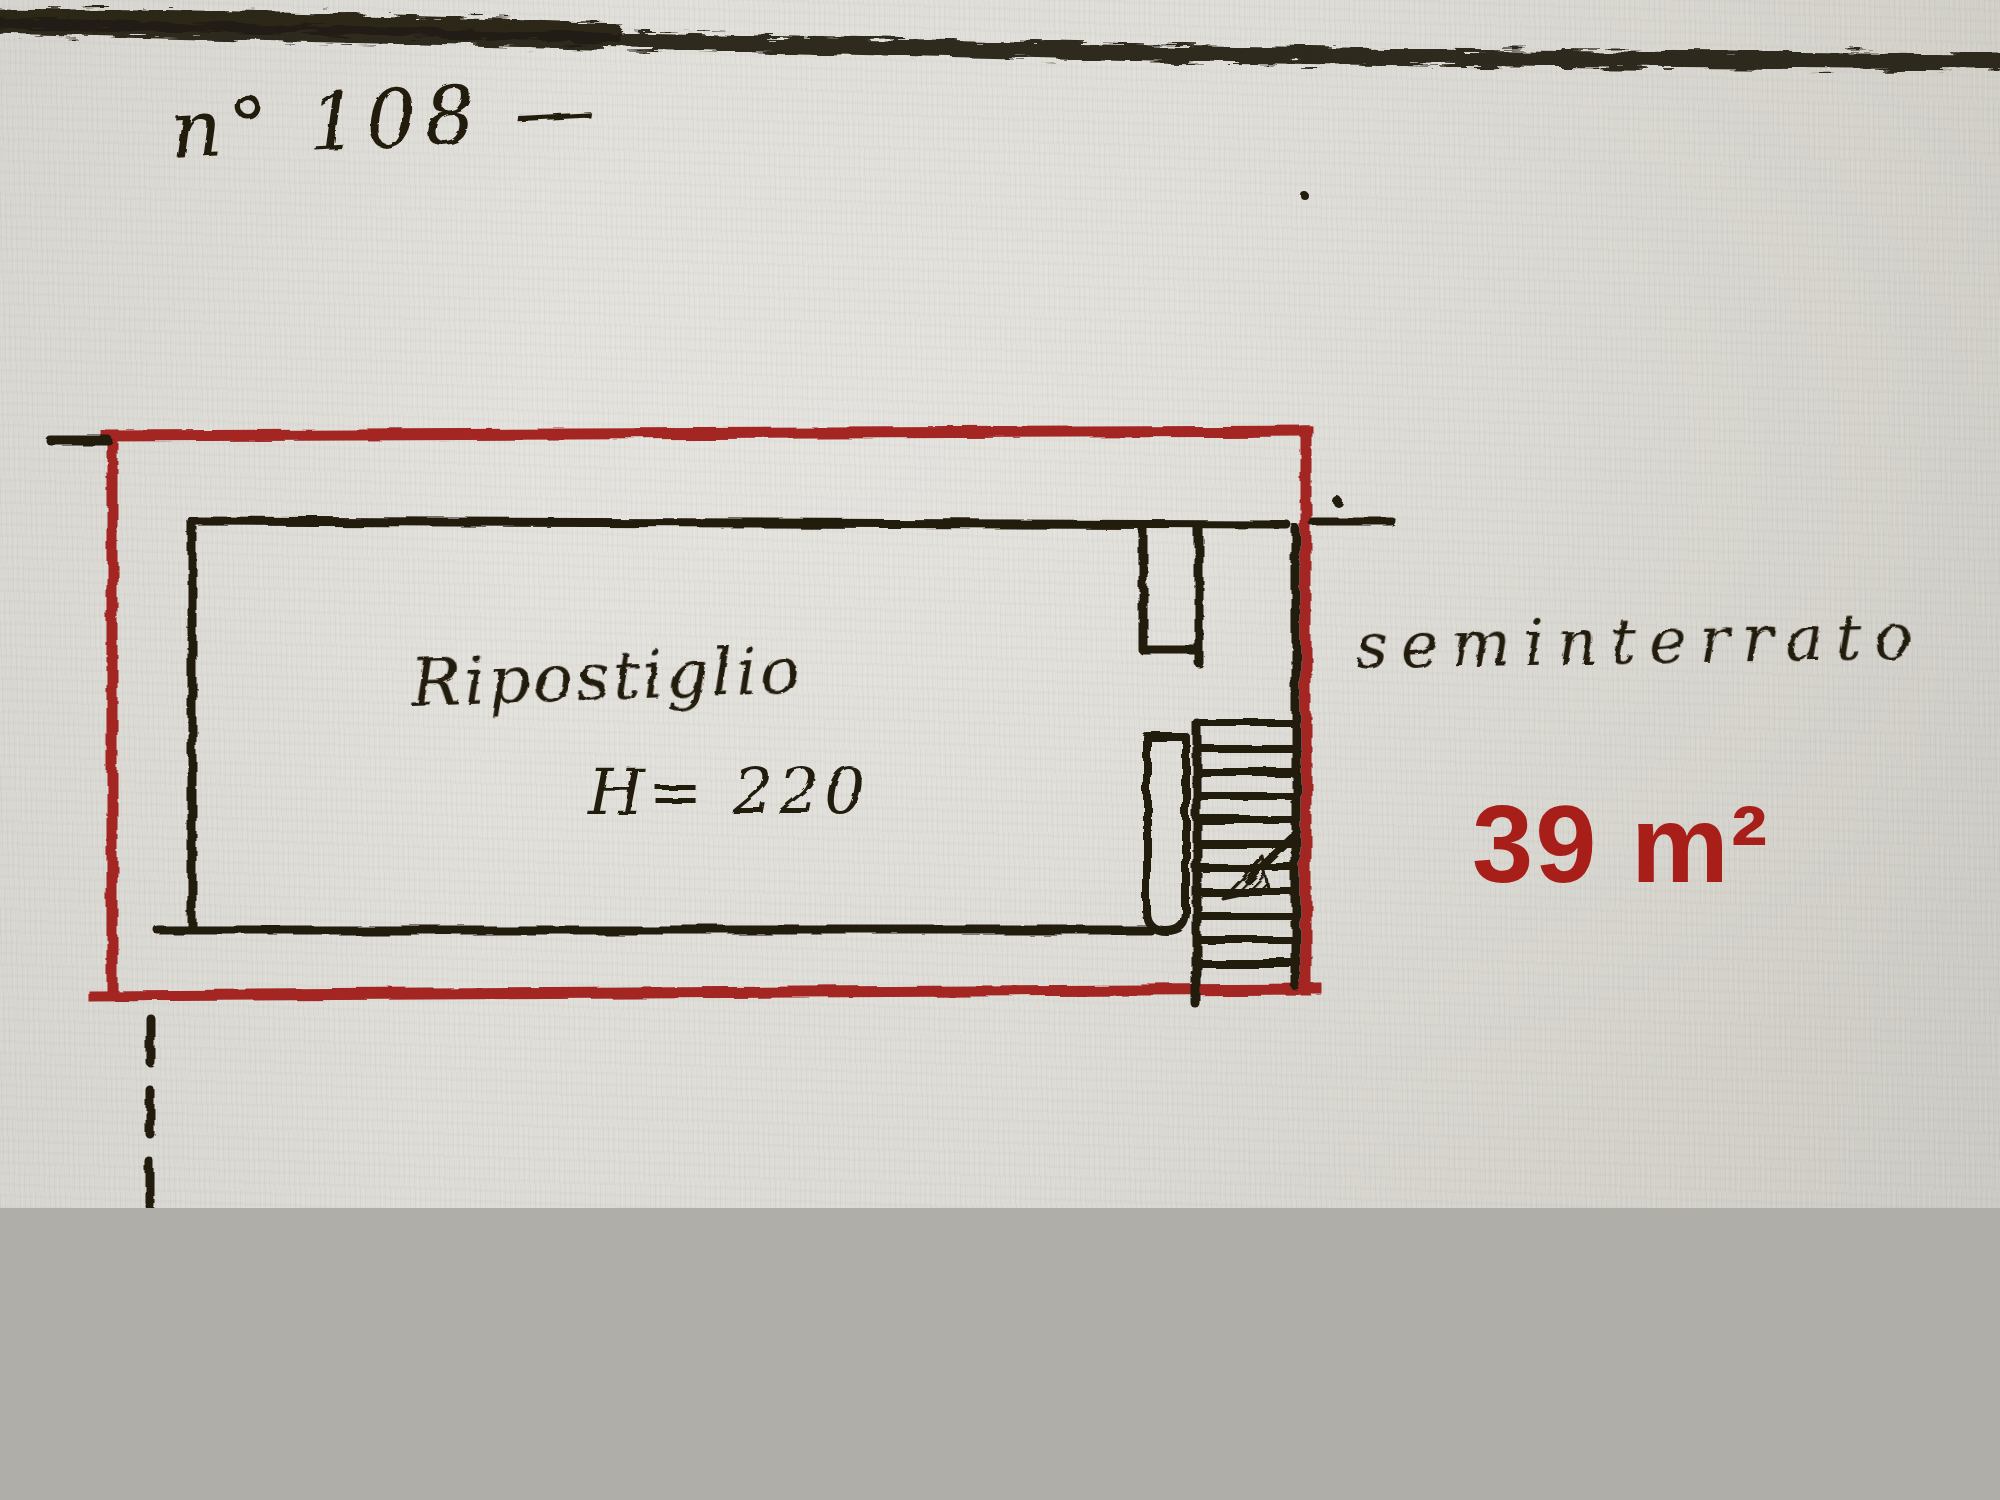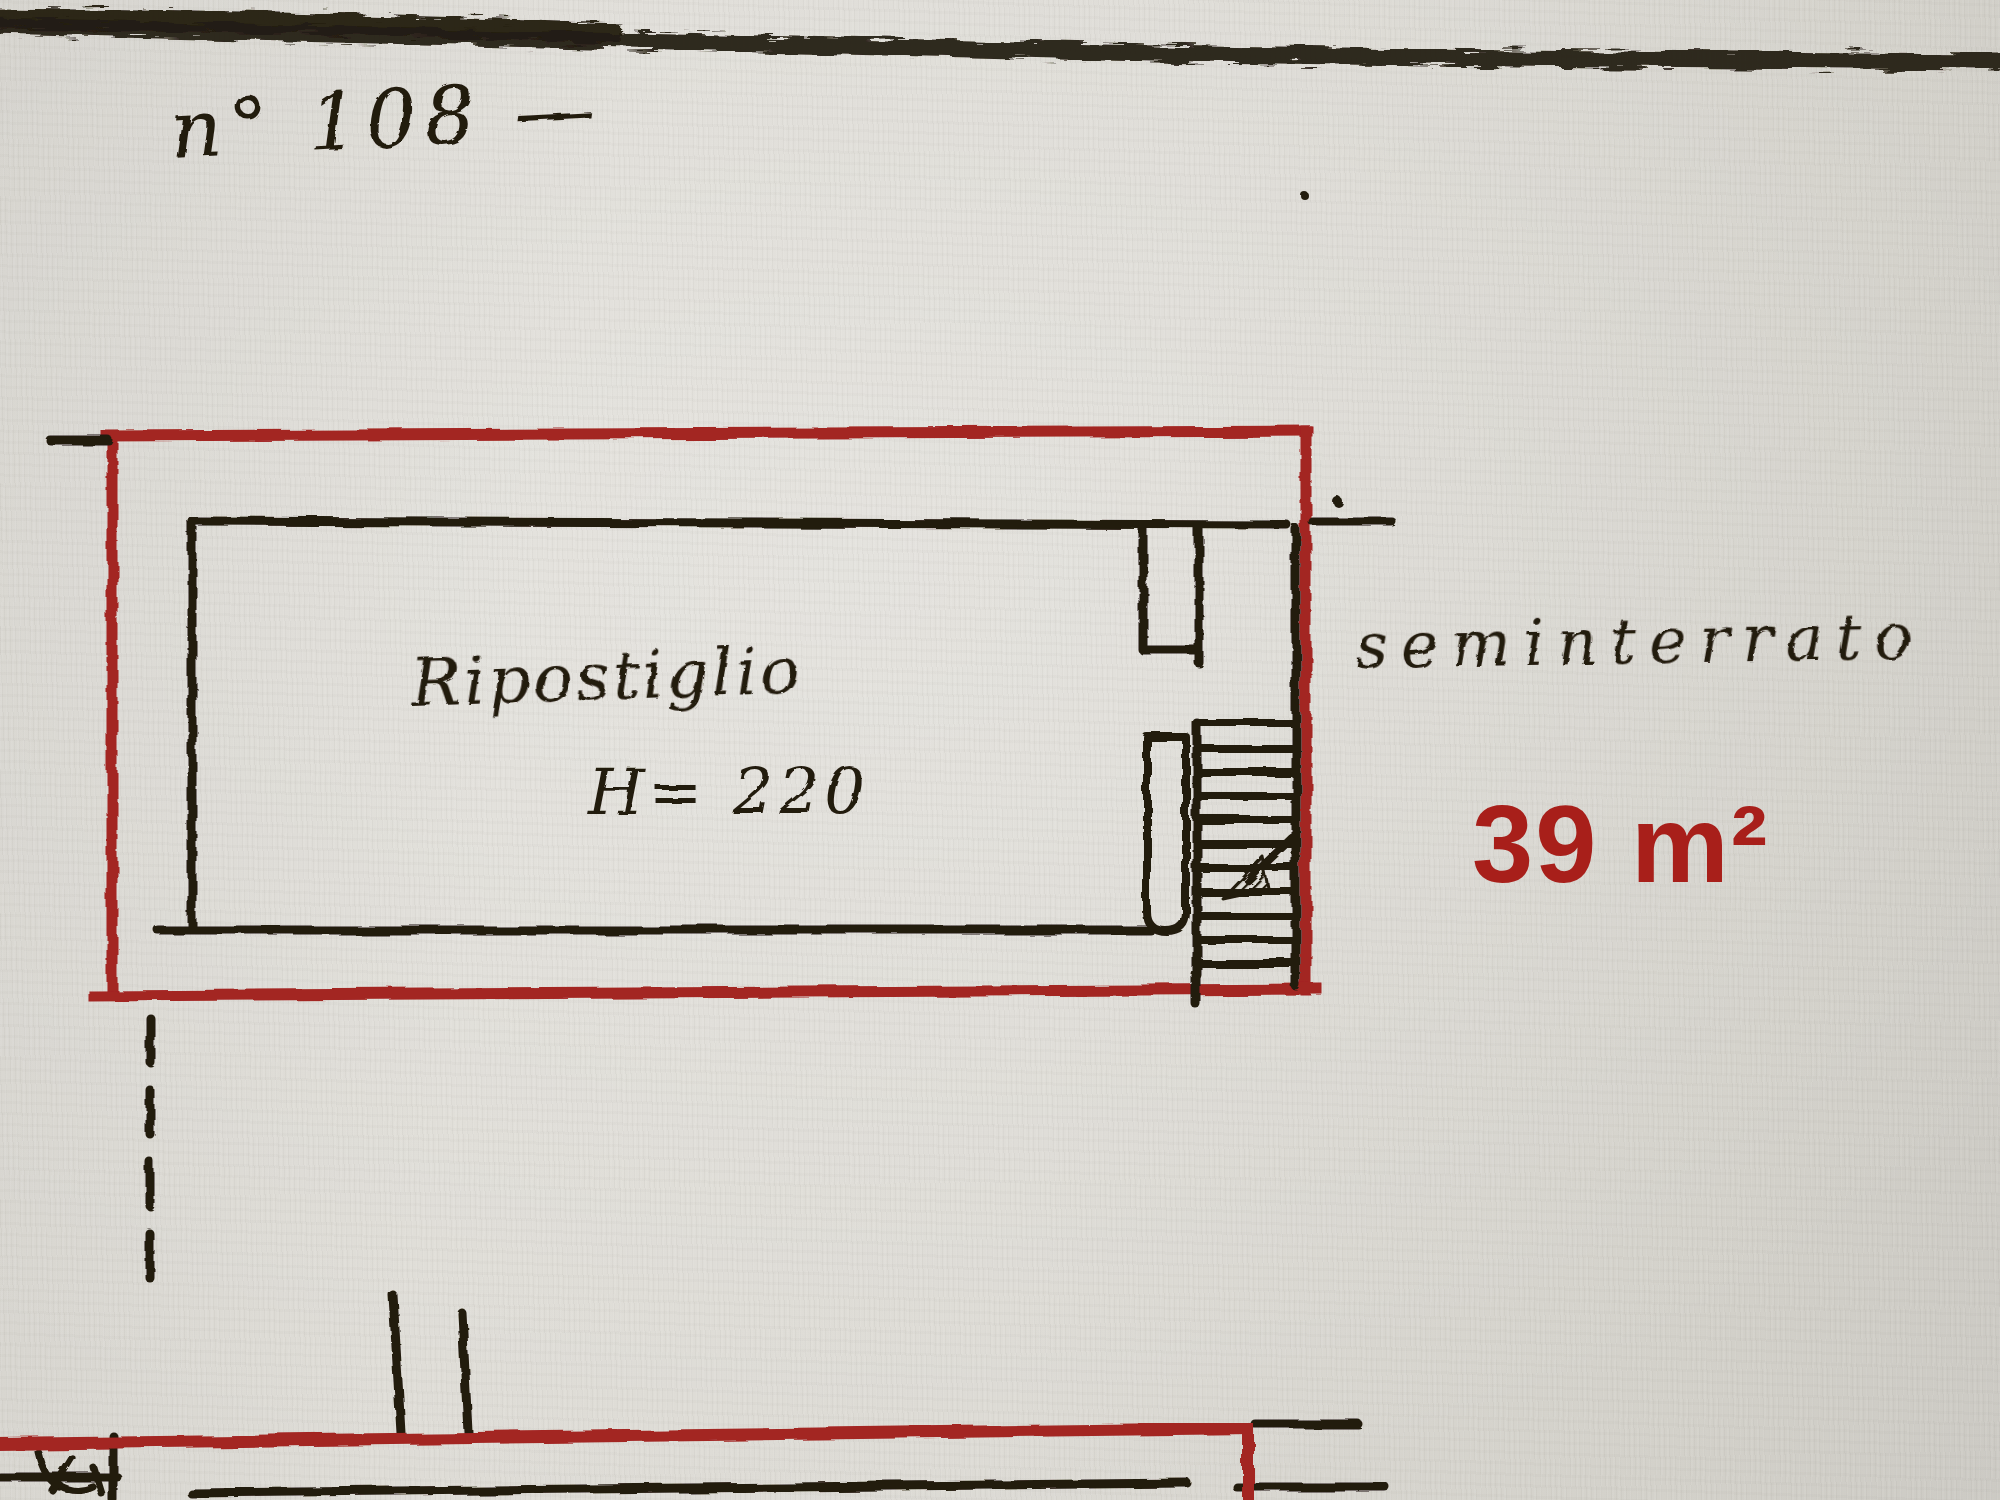--- a/index.html
+++ b/index.html
@@ -8,21 +8,21 @@
     --red:#a32522;
     --area-red:#a81f1a;
   }
   html,body{margin:0;padding:0;}
   body{
     width:2000px;height:1500px;
     font-family:"Liberation Sans",sans-serif;
     background:#b0aea8;
   }
   #stage{
-    position:relative;width:2000px;height:1500px;overflow:hidden;
+    position:relative;width:2000px;height:1208px;overflow:hidden;
     background:
       radial-gradient(130% 120% at 42% 38%, rgba(255,255,255,0.22), rgba(255,255,255,0) 55%),
       linear-gradient(100deg,#d4d2cc 0%,#dedcd6 28%,#dcdad4 55%,#d3d1ca 85%,#cccac4 100%);
   }
   
   #stage::before{
     content:"";position:absolute;inset:0;pointer-events:none;
     background:
       repeating-linear-gradient(91deg, rgba(255,255,255,0.06) 0 2px, rgba(0,0,0,0) 2px 6px),
       repeating-linear-gradient(88deg, rgba(110,105,95,0.05) 0 1px, rgba(0,0,0,0) 1px 5px),

